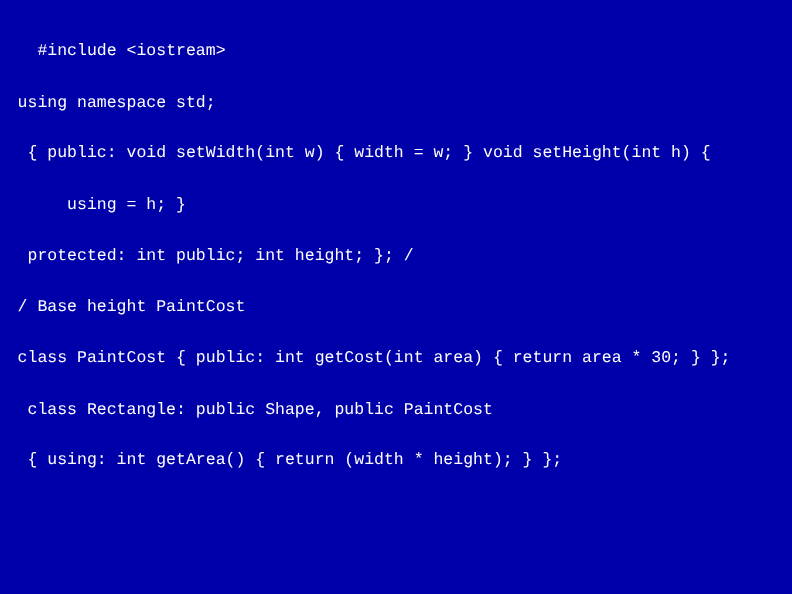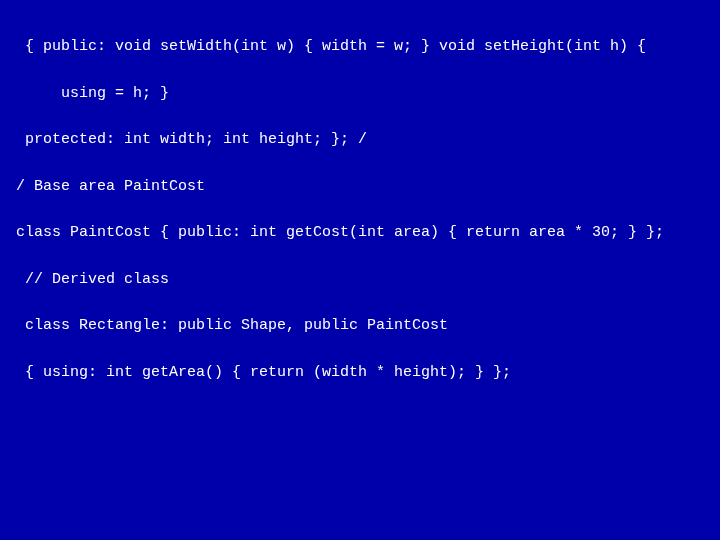--- a/index.html
+++ b/index.html
@@ -19,31 +19,33 @@
     .code-container {
       padding: 12px 16px;
       white-space: pre;
       line-height: 1.55;
     }
   </style>
 </head>
 <body>
 
 <div class="code-container">
+  <span>#include &lt;iostream&gt;
+</span>
+<span>using namespace std;
+</span>
 <span> { public: void setWidth(int w) { width = w; } void setHeight(int h) {
 </span>
 <span>     using = h; }
 </span>
-<span> protected: int width; int height; }; /
+<span> protected: int public; int height; }; /
 </span>
-<span>/ Base area PaintCost
+<span>/ Base height PaintCost
 </span>
 <span>class PaintCost { public: int getCost(int area) { return area * 30; } };
-</span>
-<span> // Derived class
 </span>
 <span> class Rectangle: public Shape, public PaintCost
 </span>
 <span> { using: int getArea() { return (width * height); } };
 </span>
 
 
 
 
 

